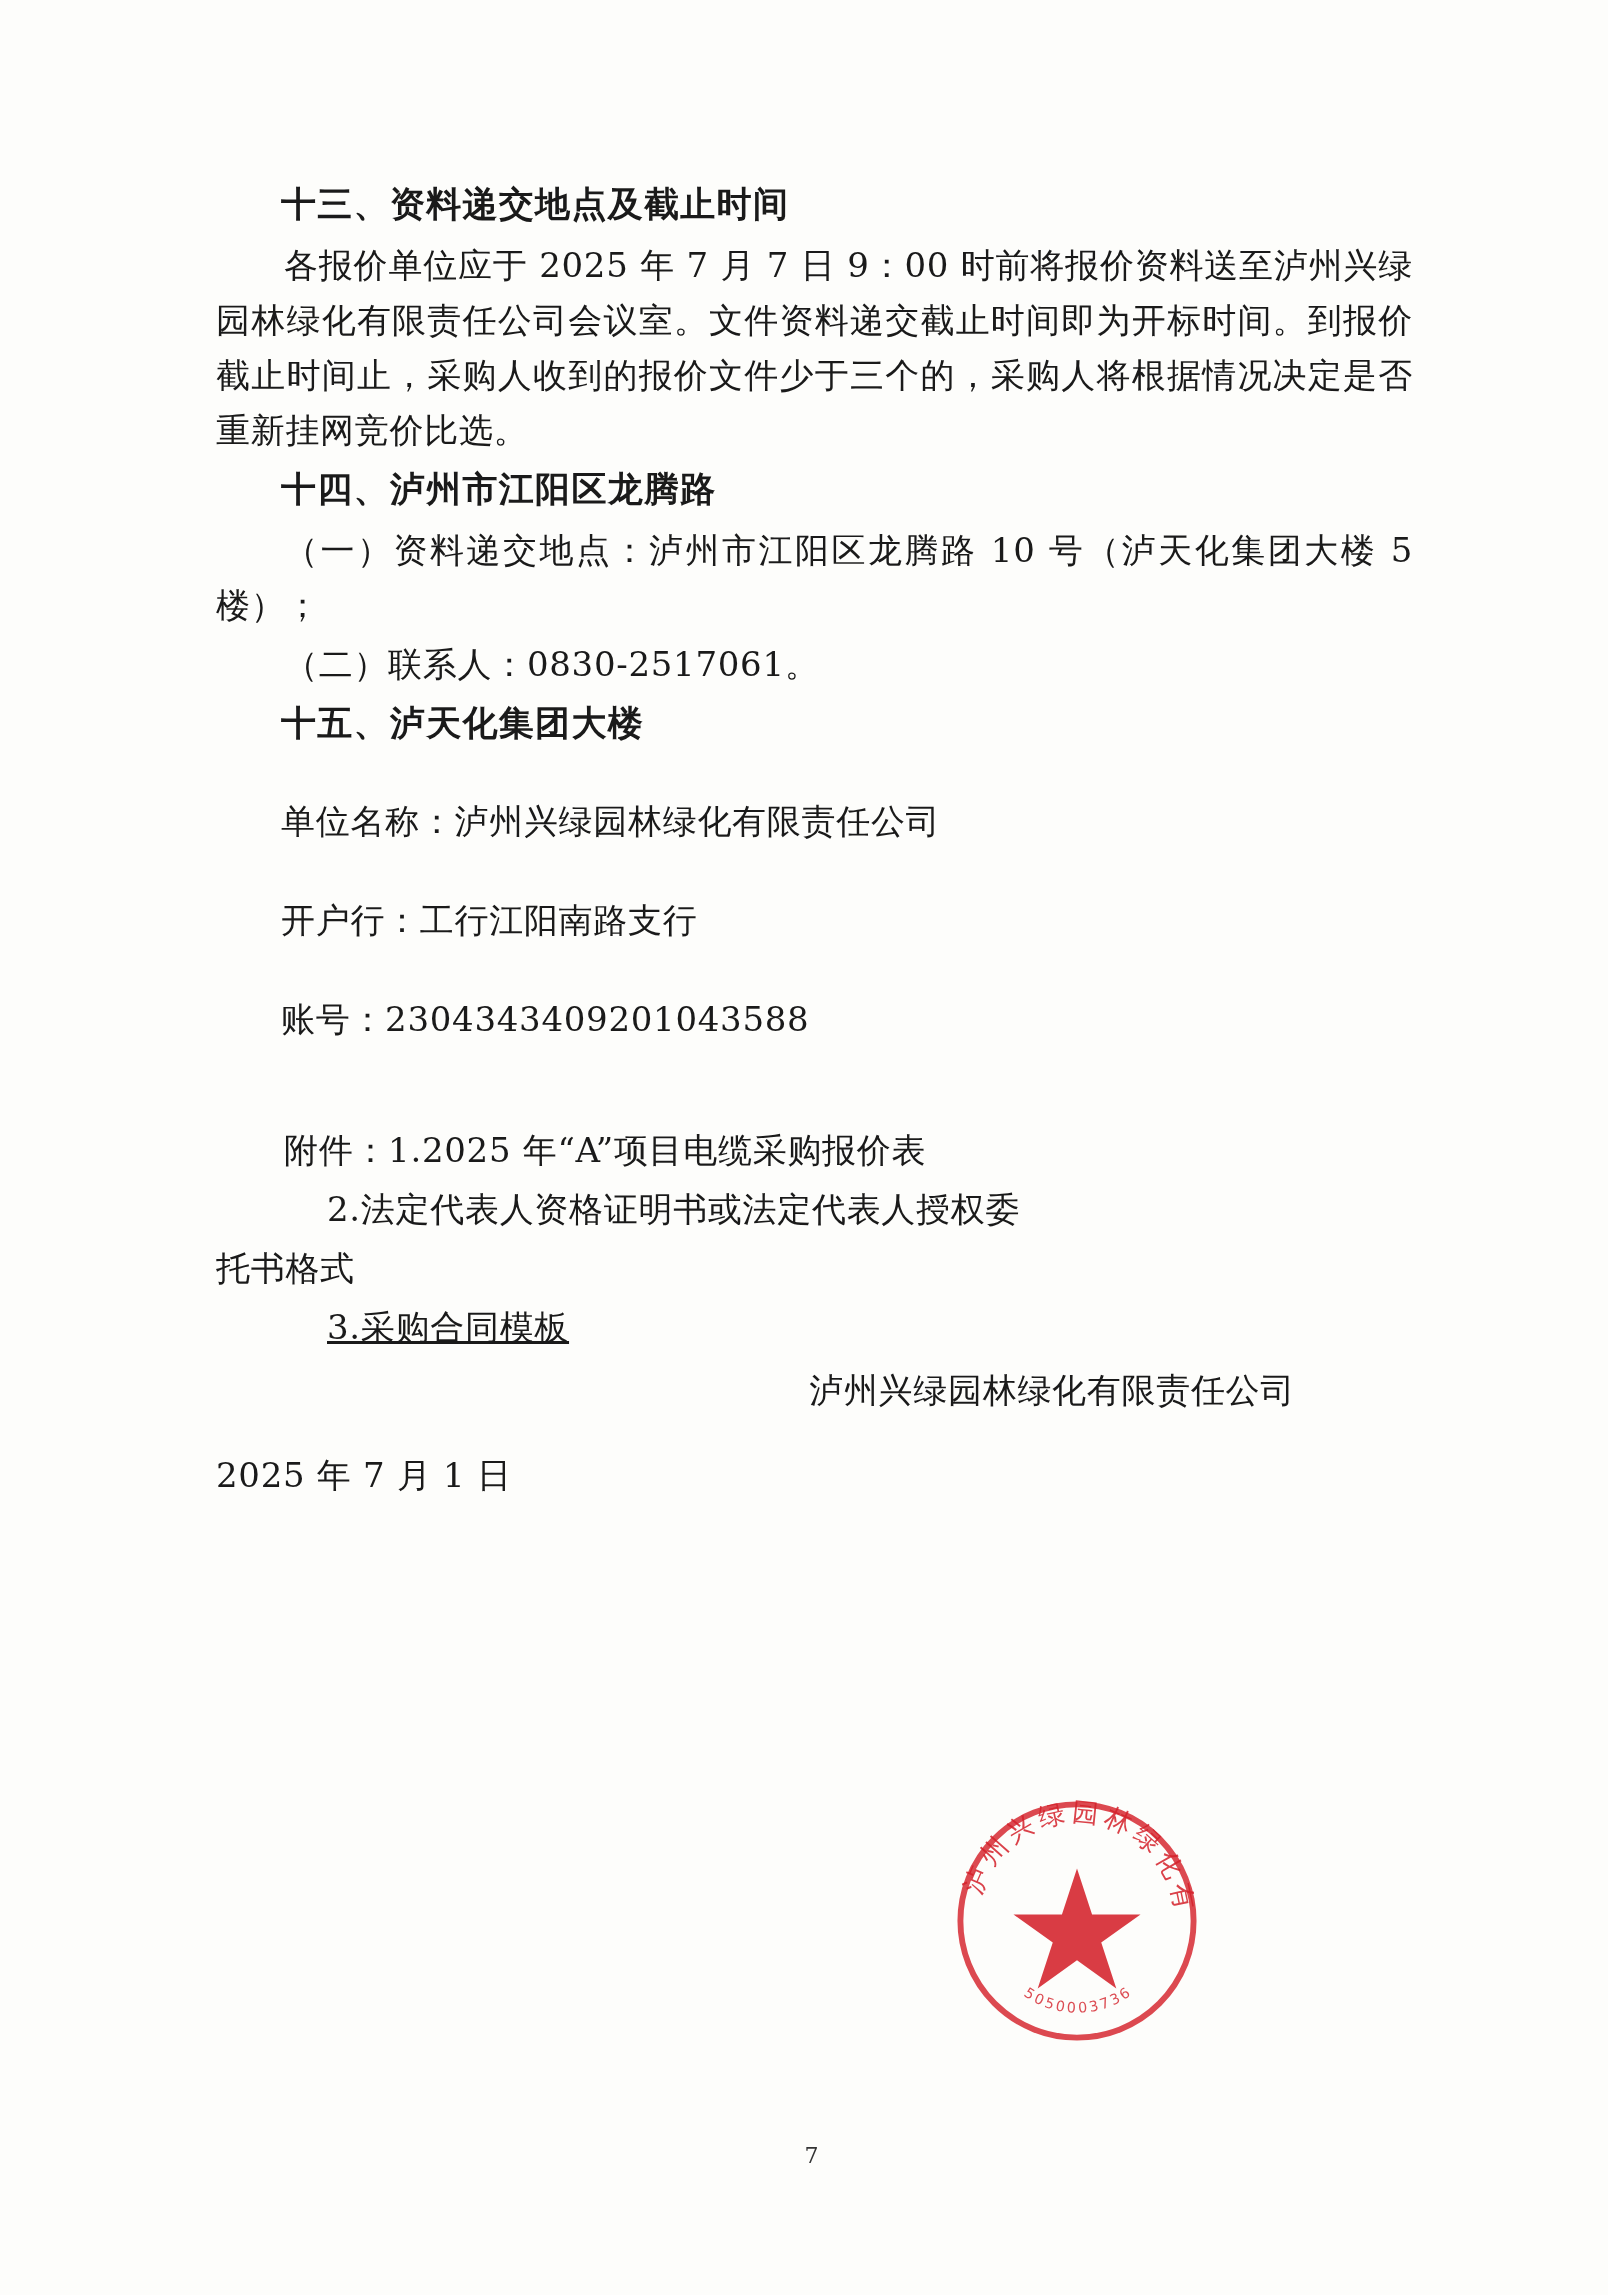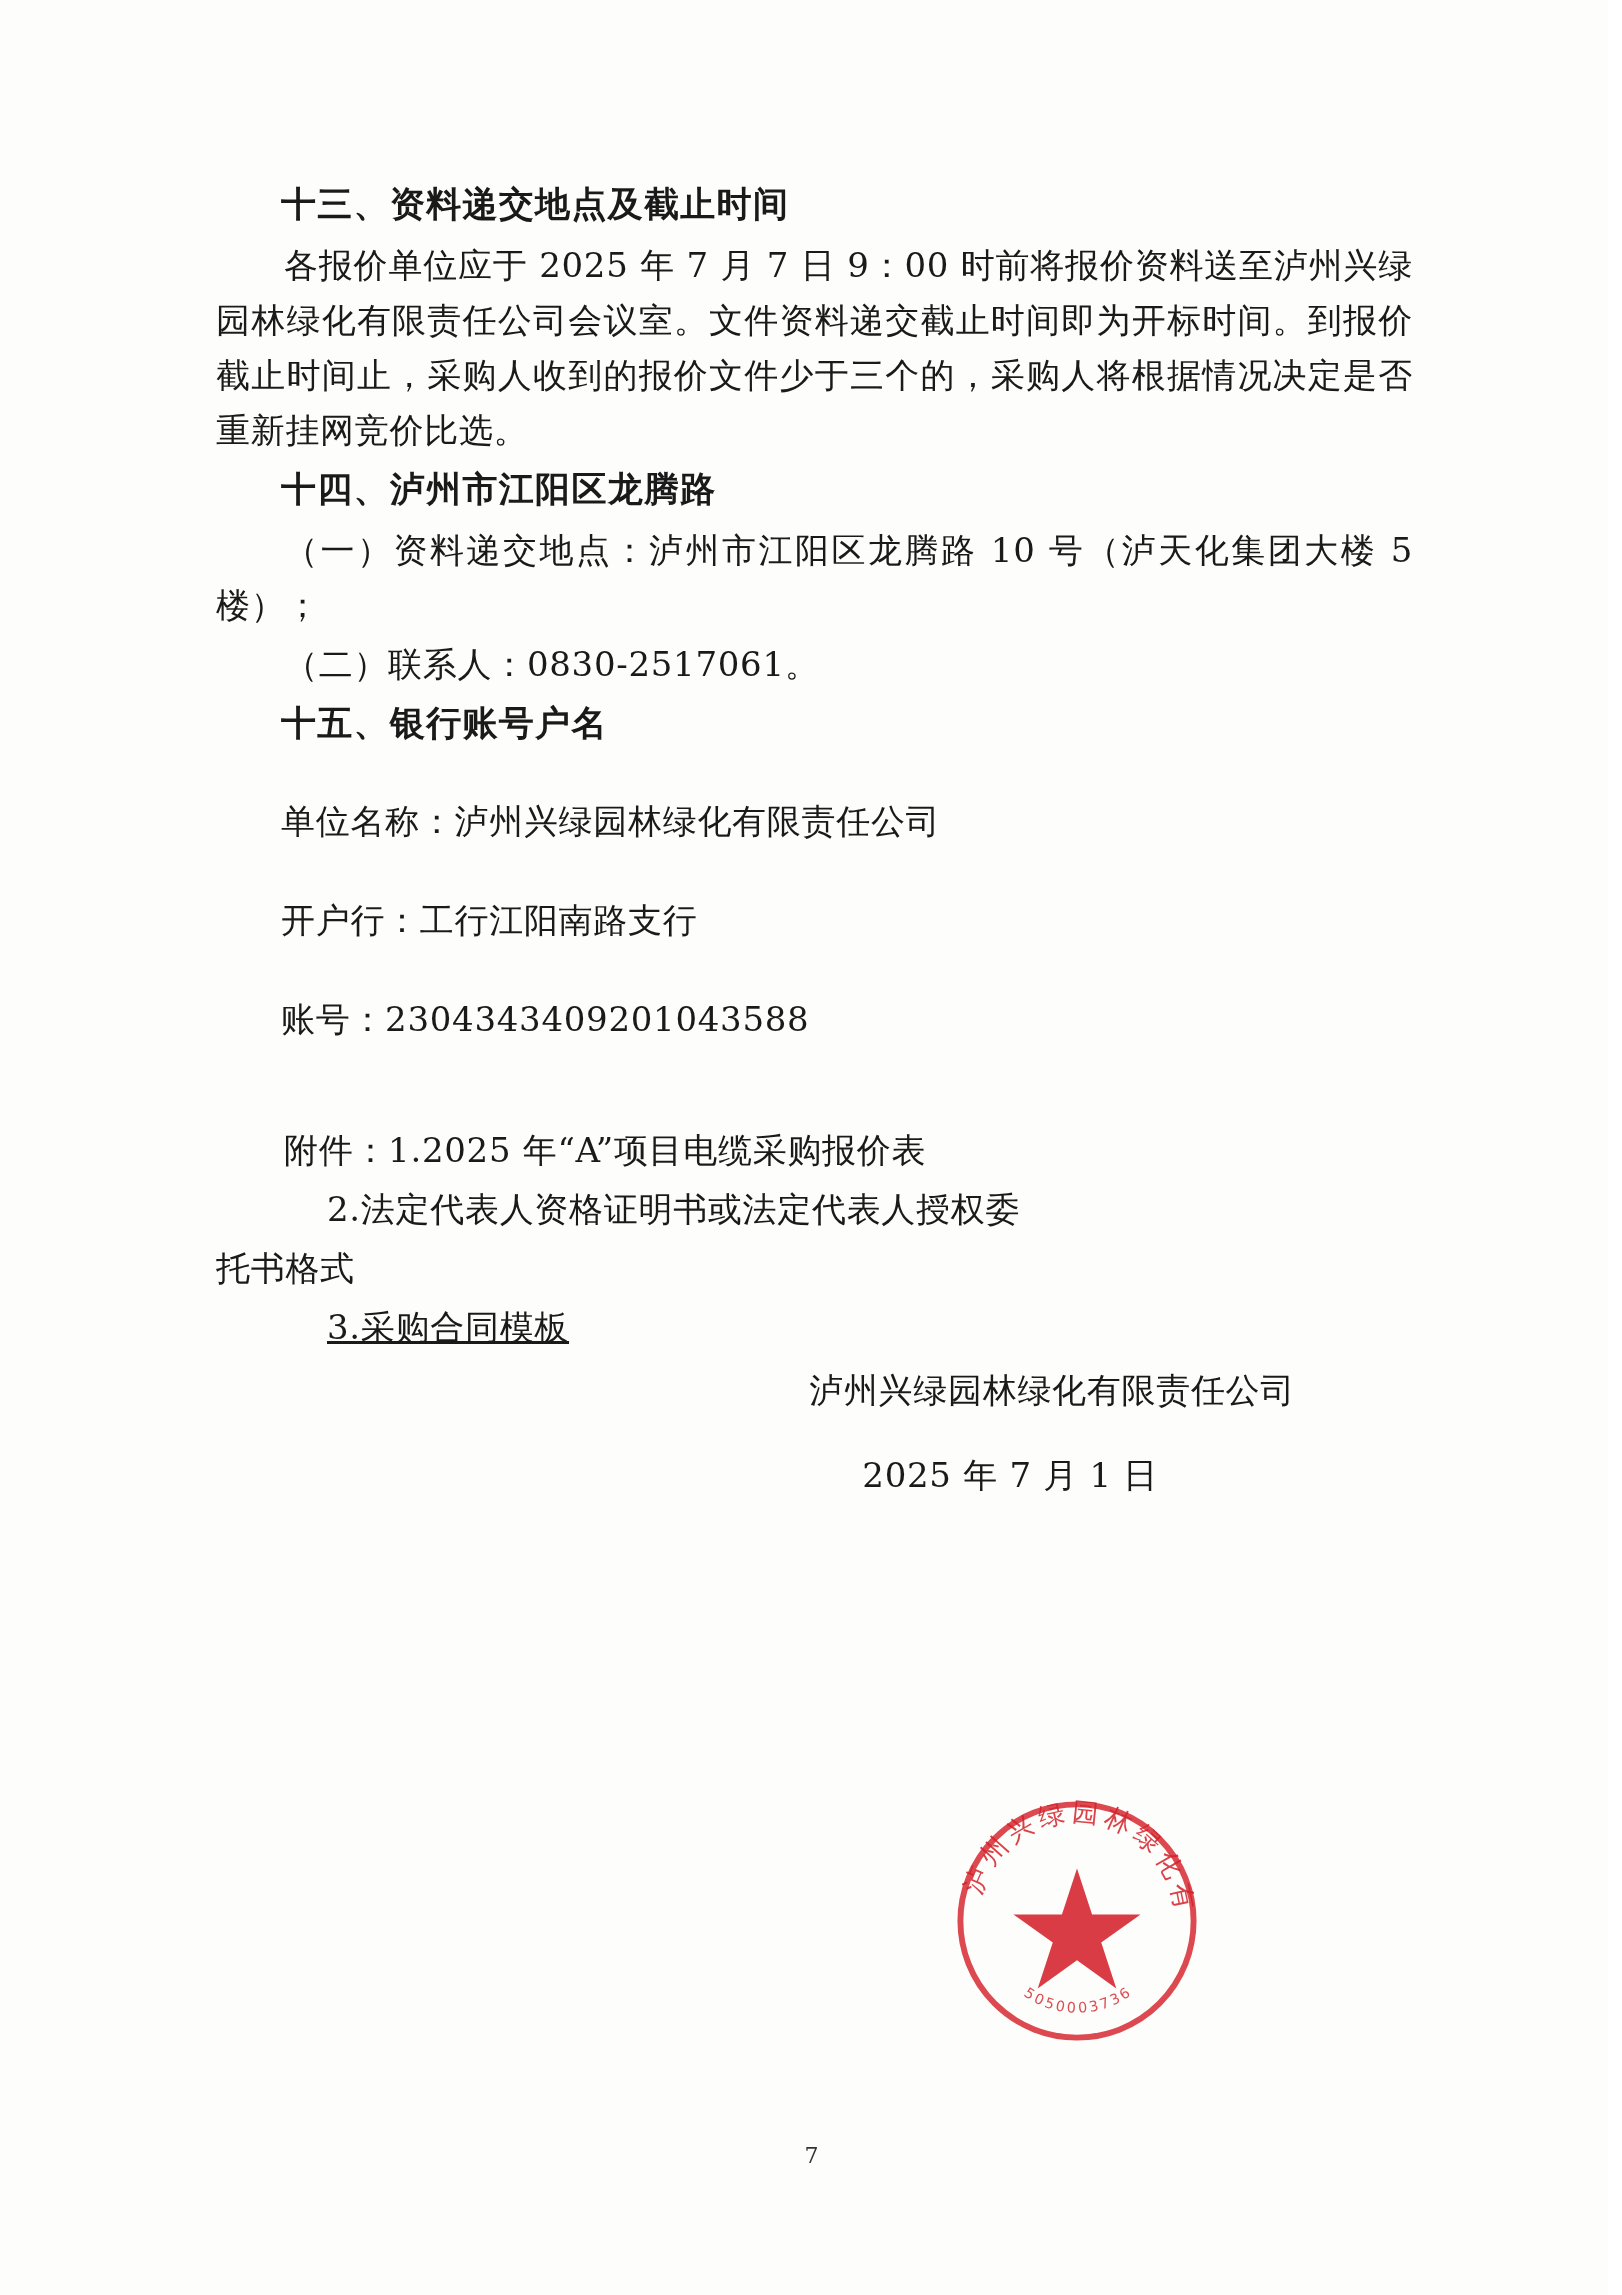--- a/index.html
+++ b/index.html
@@ -65,21 +65,20 @@
   }
   .signature {
     text-align: right;
     font-size: 34px;
     line-height: 1.7;
     padding-right: 118px;
     letter-spacing: 0.7px;
     margin-top: 6.5px;
   }
   .sig-date {
-    text-align: right;
     font-size: 34px;
     padding-right: 255px;
     letter-spacing: 0.7px;
   }
   .page-number {
     position: absolute;
     top: 2143px;
     left: 0;
     width: 1623px;
     text-align: center;
@@ -107,21 +106,21 @@
 <div class="page">
   <div class="content">
 
     <h2 class="heading">十三、资料递交地点及截止时间</h2>
     <p class="para indent2">各报价单位应于 2025 年 7 月 7 日 9：00 时前将报价资料送至泸州兴绿园林绿化有限责任公司会议室。文件资料递交截止时间即为开标时间。到报价截止时间止，采购人收到的报价文件少于三个的，采购人将根据情况决定是否重新挂网竞价比选。</p>
 
     <h2 class="heading">十四、泸州市江阳区龙腾路</h2>
     <p class="para indent2">（一）资料递交地点：泸州市江阳区龙腾路 10 号（泸天化集团大楼 5 楼）；</p>
     <p class="para indent2">（二）联系人：0830-2517061。</p>
 
-    <h2 class="heading">十五、银行账号户名</h2>
+    <h2 class="heading">十五、泸天化集团大楼</h2>
     <p class="para indent-sub">单位名称：泸州兴绿园林绿化有限责任公司</p>
     <p class="para indent-sub">开户行：工行江阳南路支行</p>
     <p class="para indent-sub">账号：2304343409201043588</p>
 
 
     <div class="blank-gap"></div>
 
     <p class="para indent2">附件：1.2025 年“A”项目电缆采购报价表</p>
     <p class="para attach-line2">2.法定代表人资格证明书或法定代表人授权委</p>
     <p class="para">托书格式</p>

